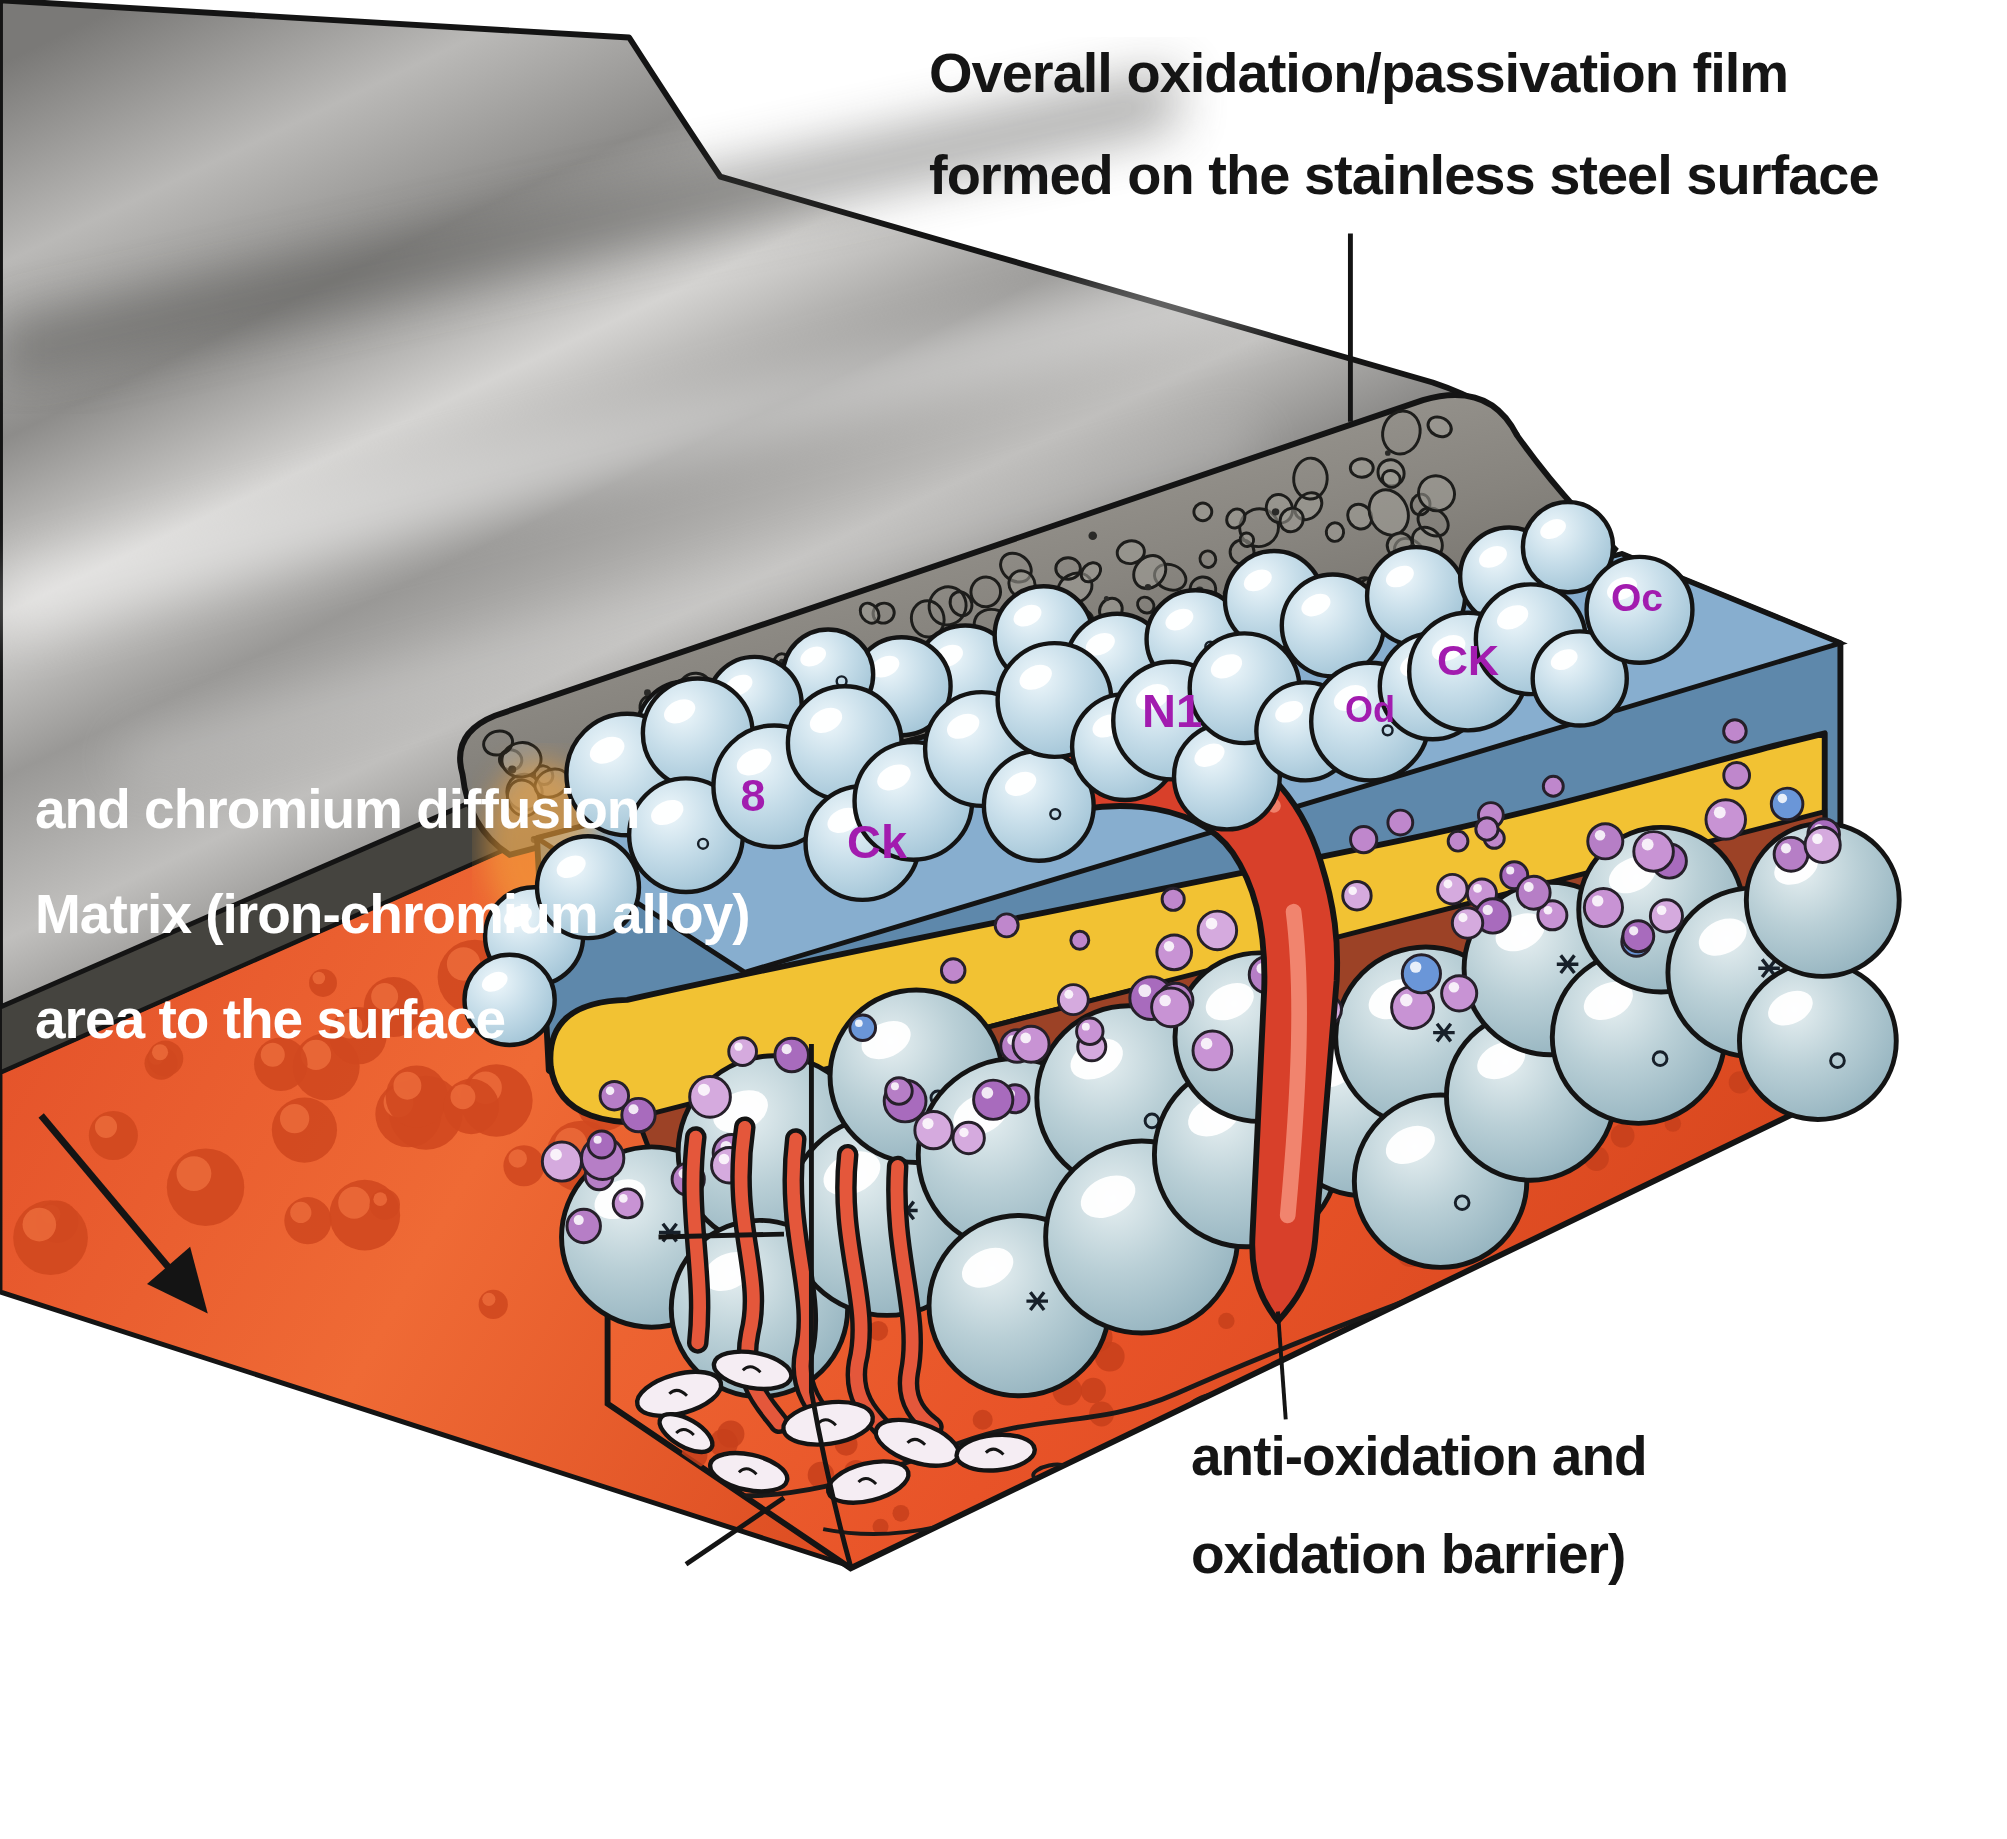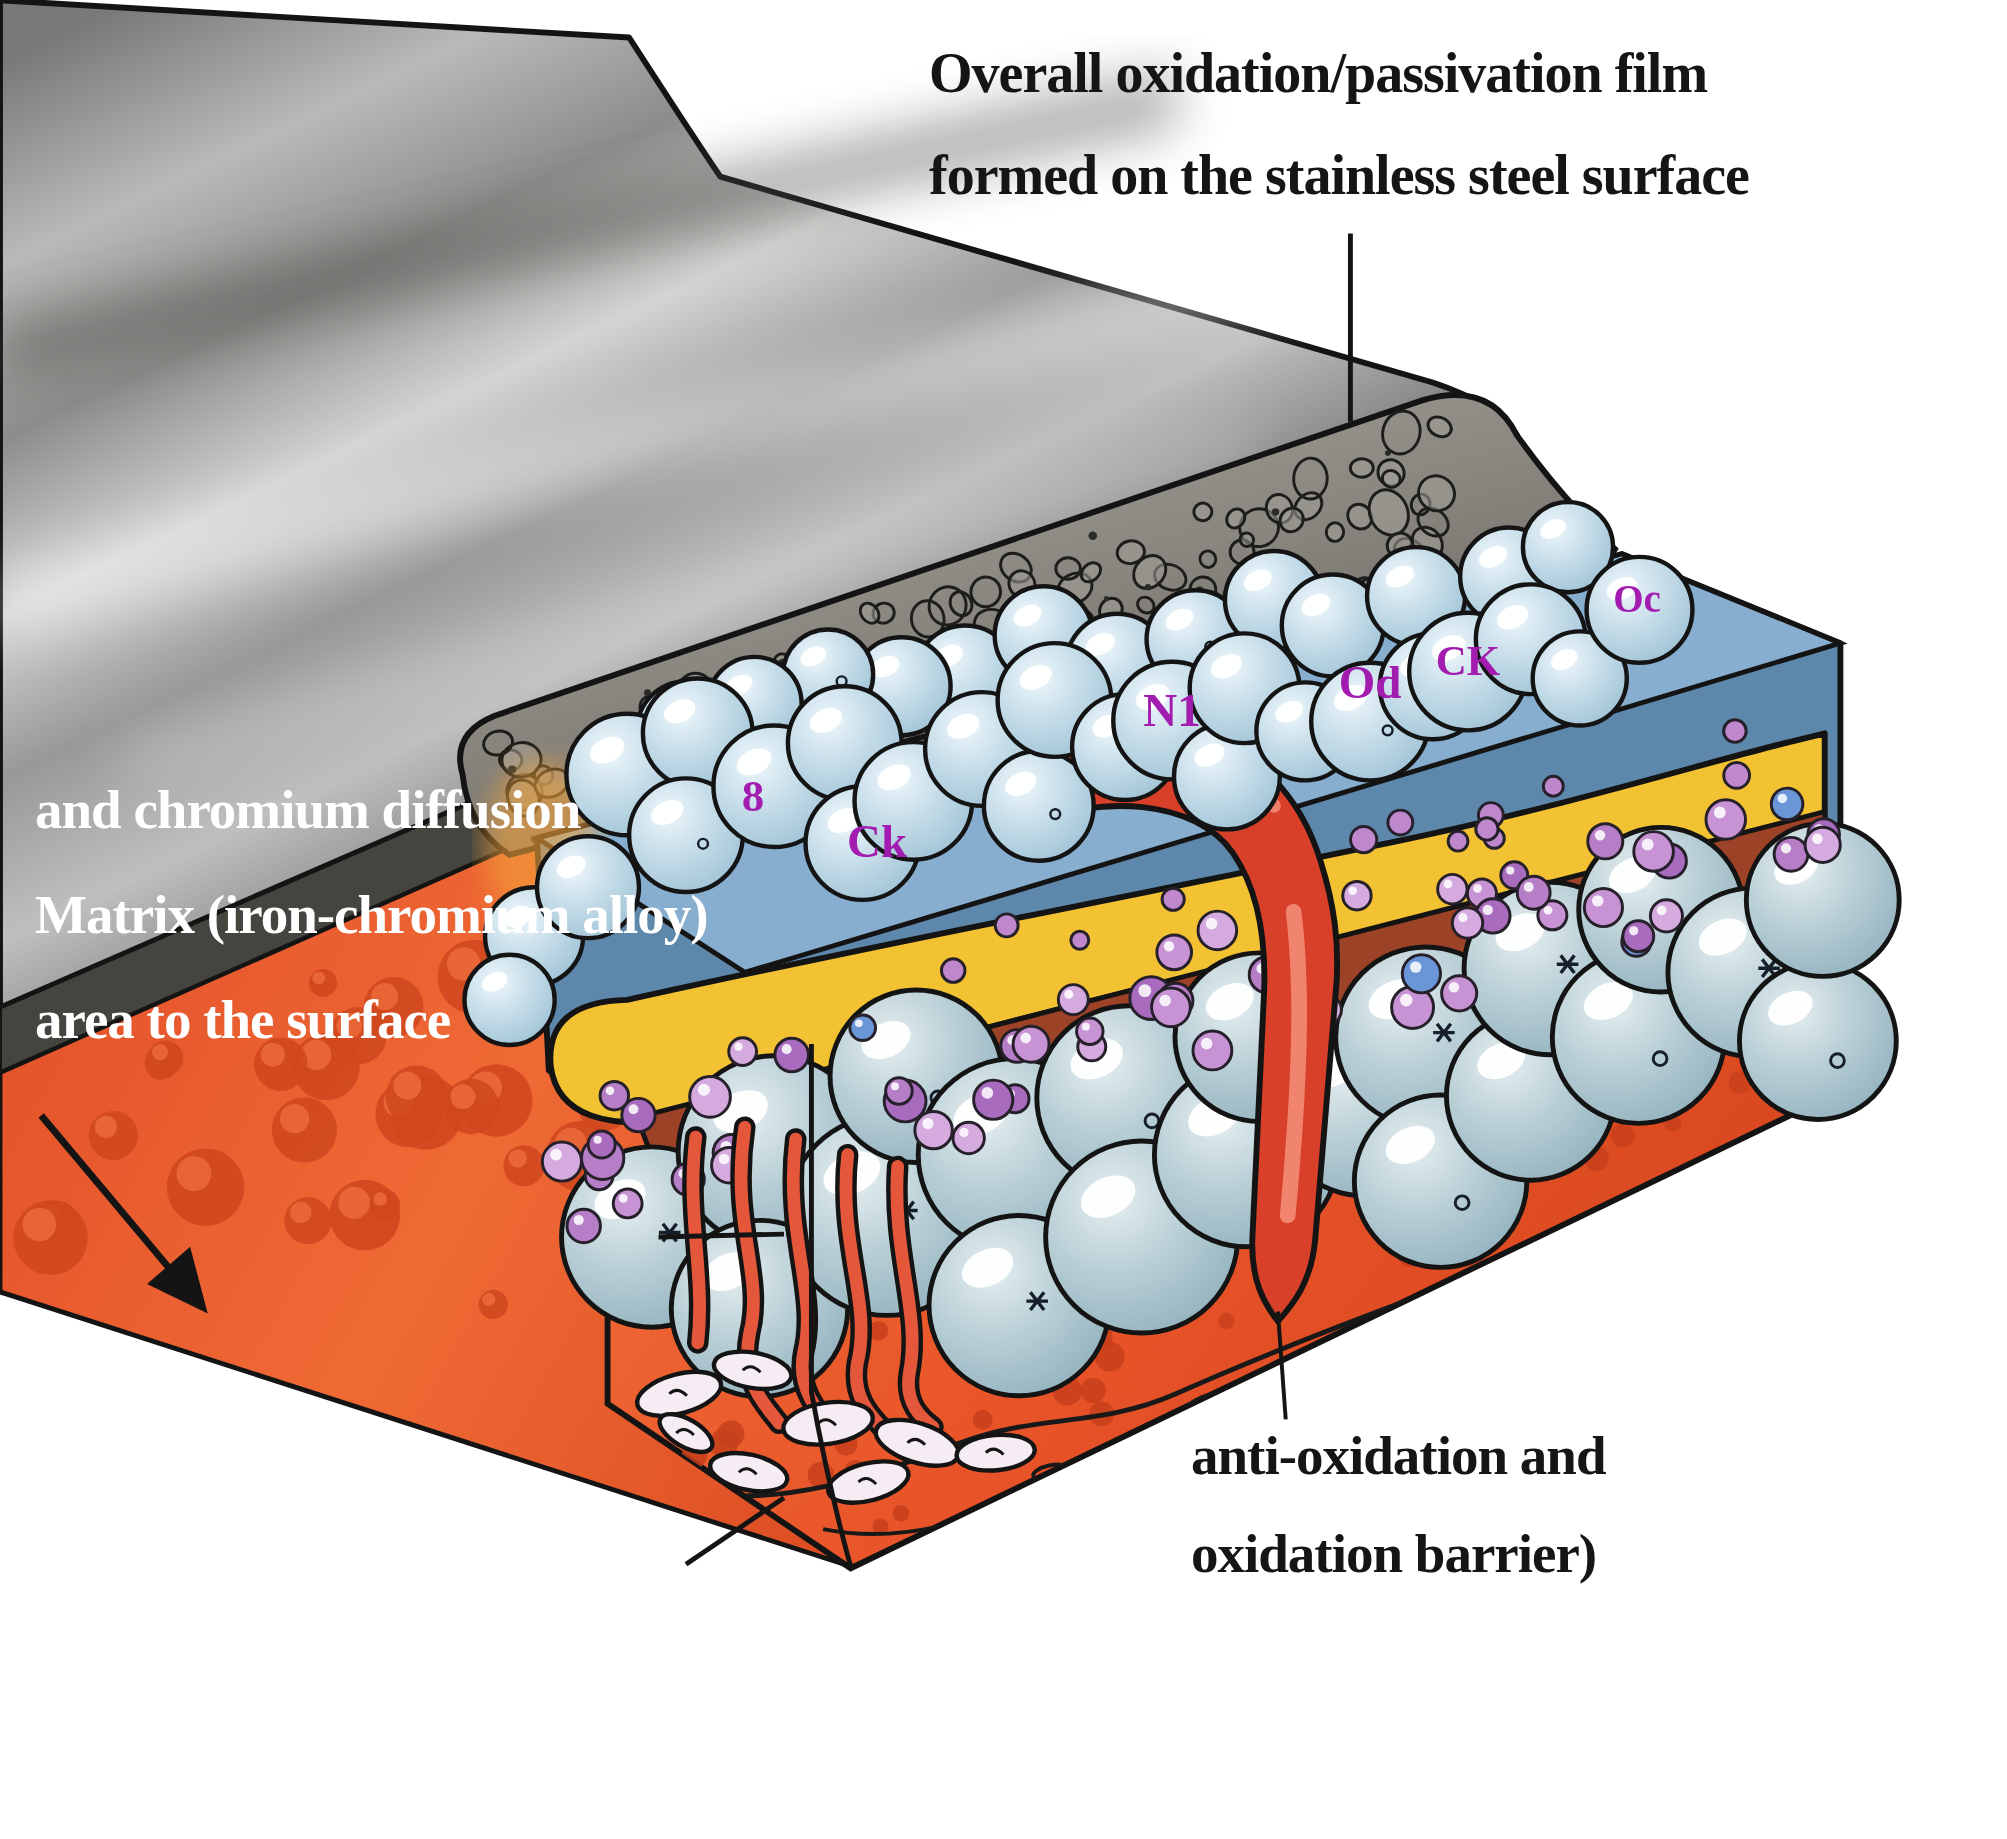--- a/index.html
+++ b/index.html
@@ -1,16 +1,16 @@
 <!DOCTYPE html>
 <html><head>
 <meta charset="utf-8">
 <style>
   html,body{margin:0;padding:0;background:#ffffff;width:2007px;height:1840px;overflow:hidden;}
-  #stage{position:relative;width:2007px;height:1532px;font-family:Liberation Serif, serif;}
+  #stage{position:relative;width:2007px;height:1532px;font-family:Liberation Sans, sans-serif;}
   #art{position:absolute;left:0;top:0;}
   .ann{position:absolute;font-weight:600;letter-spacing:-1px;}
   .ann .ln{white-space:pre;}
   .ann-top{left:929px;top:21.6px;color:#151515;font-size:56px;line-height:102px;}
   .ann-left{left:35px;top:757px;color:#ffffff;font-size:55px;line-height:105px;}
   .ann-bottom{left:1191px;top:1407px;color:#151515;font-size:55px;line-height:98px;}
   .plabel{position:absolute;transform:translate(-50%,-50%);color:#a21caf;font-weight:700;pointer-events:none;}
   #labels-layer{position:absolute;left:0;top:0;width:100%;height:100%;pointer-events:none;}
 </style>
 </head>
@@ -714,18 +714,18 @@
 
   <div class="ann ann-bottom">
     <div class="ln">anti-oxidation and</div>
     <div class="ln">oxidation barrier)</div>
   </div>
 
   <div id="labels-layer">
     <div class="plabel" style="left:753px;top:796px;font-size:45px;">8</div>
     <div class="plabel" style="left:877px;top:841px;font-size:47px;">Ck</div>
     <div class="plabel" style="left:1172px;top:710px;font-size:47px;">N1</div>
-    <div class="plabel" style="left:1370px;top:682px;font-size:47px;">Od</div>
+    <div class="plabel" style="left:1370px;top:710px;font-size:36px;">Od</div>
     <div class="plabel" style="left:1468px;top:660px;font-size:43px;">CK</div>
     <div class="plabel" style="left:1637px;top:598px;font-size:39px;">Oc</div>
   </div>
 </div>
 
 
 </body></html>

